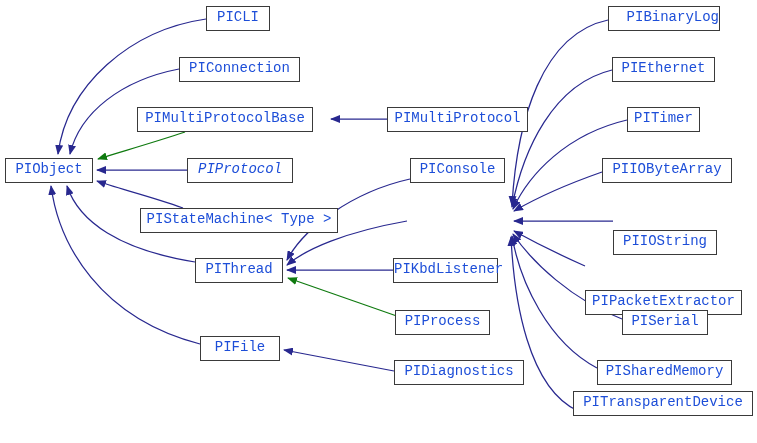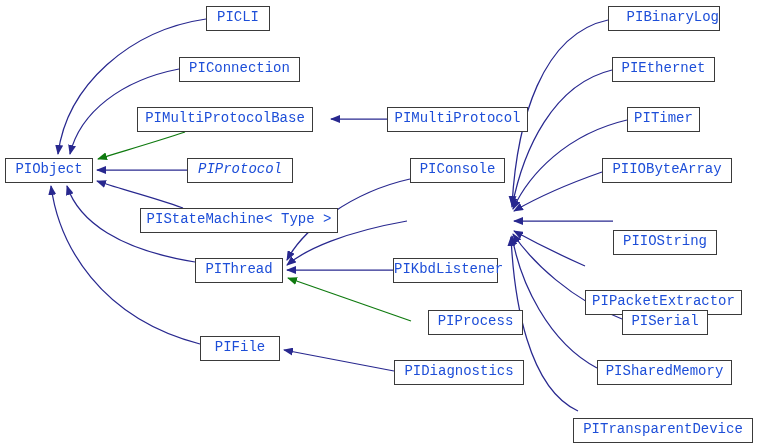--- a/index.html
+++ b/index.html
@@ -71,24 +71,24 @@
     <div class="node" style="left: 179px; top: 57px; width: 121px;"><span>PIConnection</span></div>
     <div class="node" style="left: 137px; top: 107px; width: 176px;"><span>PIMultiProtocolBase</span></div>
     <div class="node" style="left: 5px; top: 158px; width: 88px;"><span>PIObject</span></div>
     <div class="node" style="left: 187px; top: 158px; width: 106px; font-style: italic;"><span>PIProtocol</span></div>
     <div class="node" style="left: 140px; top: 208px; width: 198px;"><span>PIStateMachine&lt; Type &gt;</span></div>
     <div class="node" style="left: 195px; top: 258px; width: 88px;"><span>PIThread</span></div>
     <div class="node" style="left: 200px; top: 336px; width: 80px;"><span>PIFile</span></div>
     <div class="node" style="left: 387px; top: 107px; width: 141px;"><span>PIMultiProtocol</span></div>
     <div class="node" style="left: 410px; top: 158px; width: 95px;"><span>PIConsole</span></div>
     <div class="node" style="left: 393px; top: 258px; width: 105px; text-align: right;"><span>PIKbdListener</span></div>
-    <div class="node" style="left: 428px; top: 310px; width: 95px;"><span>PIProcess</span></div>
+    <div class="node" style="left: 395px; top: 310px; width: 95px;"><span>PIProcess</span></div>
     <div class="node" style="left: 394px; top: 360px; width: 130px;"><span>PIDiagnostics</span></div>
     <div class="node" style="left: 608px; top: 6px; width: 112px; text-align: right;"><span>PIBinaryLog</span></div>
     <div class="node" style="left: 612px; top: 57px; width: 103px;"><span>PIEthernet</span></div>
     <div class="node" style="left: 627px; top: 107px; width: 73px;"><span>PITimer</span></div>
     <div class="node" style="left: 602px; top: 158px; width: 130px;"><span>PIIOByteArray</span></div>
     <div class="node" style="left: 613px; top: 208px; width: 104px; margin-top: 22px;"><span>PIIOString</span></div>
     <div class="node" style="left: 585px; top: 258px; width: 157px; margin-top: 32px;"><span>PIPacketExtractor</span></div>
     <div class="node" style="left: 622px; top: 310px; width: 86px;"><span>PISerial</span></div>
     <div class="node" style="left: 597px; top: 360px; width: 135px;"><span>PISharedMemory</span></div>
-    <div class="node" style="left: 573px; top: 418px; width: 180px;"><span>PITransparentDevice</span></div>
+    <div class="node" style="left: 573px; top: 391px; width: 180px;"><span>PITransparentDevice</span></div>
   </div>
 
 </body></html>

